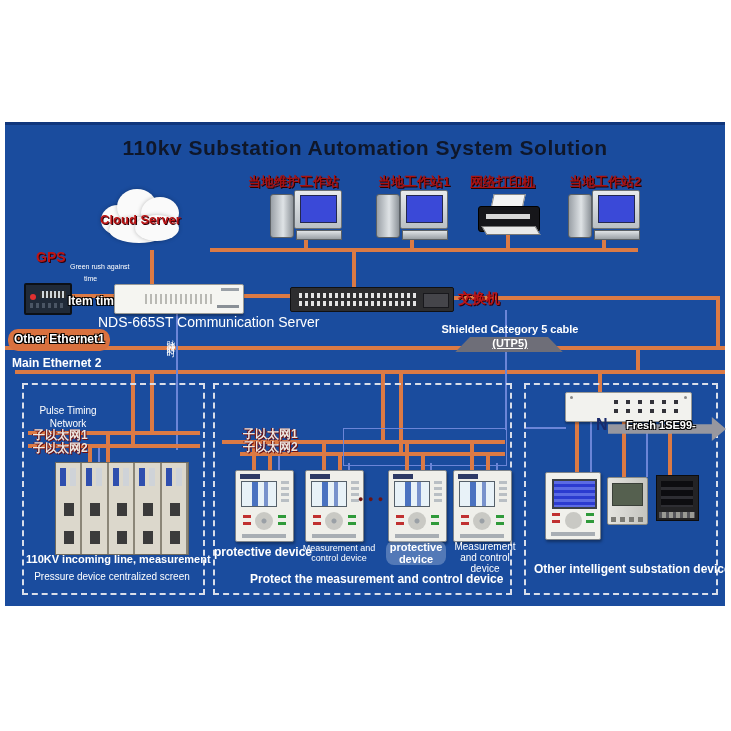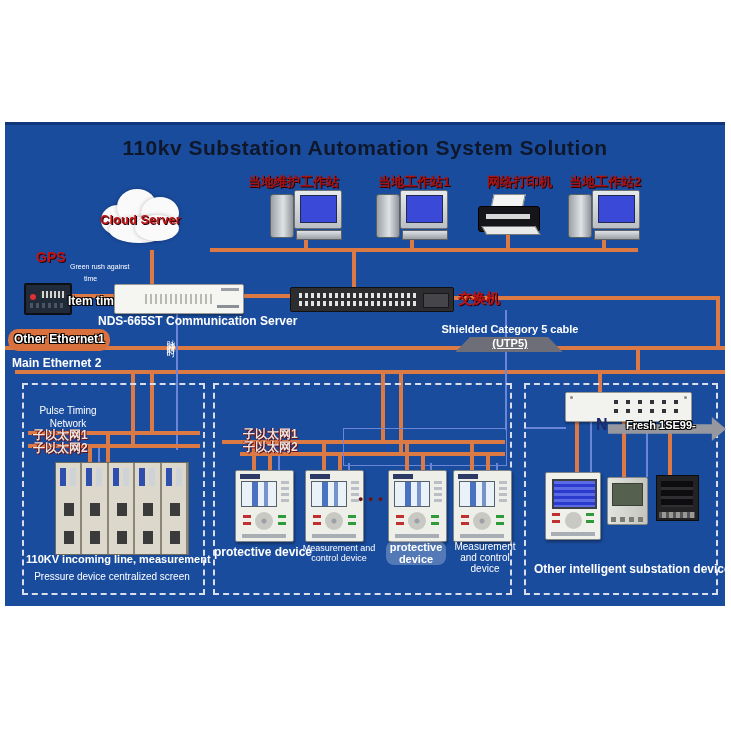--- a/index.html
+++ b/index.html
@@ -166,21 +166,21 @@
     <i style="left:6px;top:22px;width:34px;height:30px;"></i>
     <i style="left:22px;top:6px;width:40px;height:36px;"></i>
     <i style="left:46px;top:14px;width:38px;height:32px;"></i>
     <i style="left:14px;top:34px;width:60px;height:26px;"></i>
     <i style="left:40px;top:32px;width:44px;height:26px;"></i>
   </div>
   <div class="t red" style="left:100px;top:212px;font-size:13px;text-align:center;">Cloud Server</div>
 
   <div class="t cnred" style="left:246px;top:173px;width:95px;text-align:center;">当地维护工作站</div>
   <div class="t cnred" style="left:369px;top:173px;width:90px;text-align:center;">当地工作站1</div>
-  <div class="t cnred" style="left:470px;top:173px;width:82px;text-align:right;">网络打印机</div>
+  <div class="t cnred" style="left:470px;top:173px;width:82px;text-align:left;text-decoration:underline;">网络打印机</div>
   <div class="t cnred" style="left:560px;top:173px;width:90px;text-align:center;">当地工作站2</div>
 
   <div class="pc" style="left:268px;top:190px;">
     <div class="tw"></div>
       <div class="mo">
         <div class="sc"></div>
       </div>
       <div class="kb"></div>
   </div>
   <div class="pc" style="left:374px;top:190px;">
@@ -211,21 +211,21 @@
     <div class="led"></div>
       <div class="dsp"></div>
       <div class="rw"></div>
   </div>
   <div class="t w outl" style="left:68px;top:294px;font-size:12px;font-weight:bold;">Item timing</div>
   <div class="srv">
     <div class="vt"></div>
       <div class="tx"></div>
       <div class="tx2"></div>
   </div>
-  <div class="t w" style="left:98px;top:314px;font-size:12px;font-weight:bold;">NDS-665ST Communication Server</div>
+  <div class="t w" style="left:98px;top:314px;font-size:14px;font-weight:normal;">NDS-665ST Communication Server</div>
 
   <div class="t w" style="left:164px;top:332px;font-size:9px;writing-mode:vertical-rl;text-orientation:upright;letter-spacing:3px;white-space:nowrap;">脉冲对时</div>
 
   <div class="sw">
     <div class="p1"></div>
       <div class="p2"></div>
       <div class="rr"></div>
   </div>
   <div class="t red" style="left:458px;top:290px;font-size:14px;">交换机</div>
   <div class="band" style="left:448px;top:337px;width:122px;height:15px;clip-path:polygon(6% 100%,18% 0,82% 0,94% 100%);"></div>
@@ -286,20 +286,21 @@
       <div class="pd"></div>
       <div class="dl"></div>
       <div class="dr"></div>
       <div class="bt"></div>
   </div>
 
   <div class="t w" style="left:210px;top:545px;width:106px;text-align:center;font-size:12px;font-weight:bold;">protective device</div>
   <div class="wrap w" style="left:296px;top:543px;width:86px;text-align:center;font-size:9px;">Measurement and control device</div>
   <div class="wrap w" style="left:386px;top:541px;width:60px;text-align:center;font-size:11px;font-weight:bold;background:rgba(235,240,248,.28);border-radius:8px;">protective device</div>
   <div class="wrap w" style="left:446px;top:541px;width:78px;text-align:center;font-size:10px;">Measurement and control device</div>
+  <div class="t w" style="left:250px;top:572px;width:242px;text-align:center;font-size:12px;font-weight:bold;">Protect the measurement and control device</div>
 
   <div class="hub">
     <div class="r1"></div>
       <div class="r2"></div>
       <div class="sc1"></div>
       <div class="sc2"></div>
   </div>
   <div class="t" style="left:596px;top:416px;font-size:16px;font-weight:bold;color:#1A2A6A;">N</div>
   <div class="arrowband" style="left:608px;top:417px;width:118px;height:24px;"></div>
   <div class="t w outl" style="left:626px;top:419px;font-size:11px;font-weight:bold;">Fresh 1SE99-</div>

